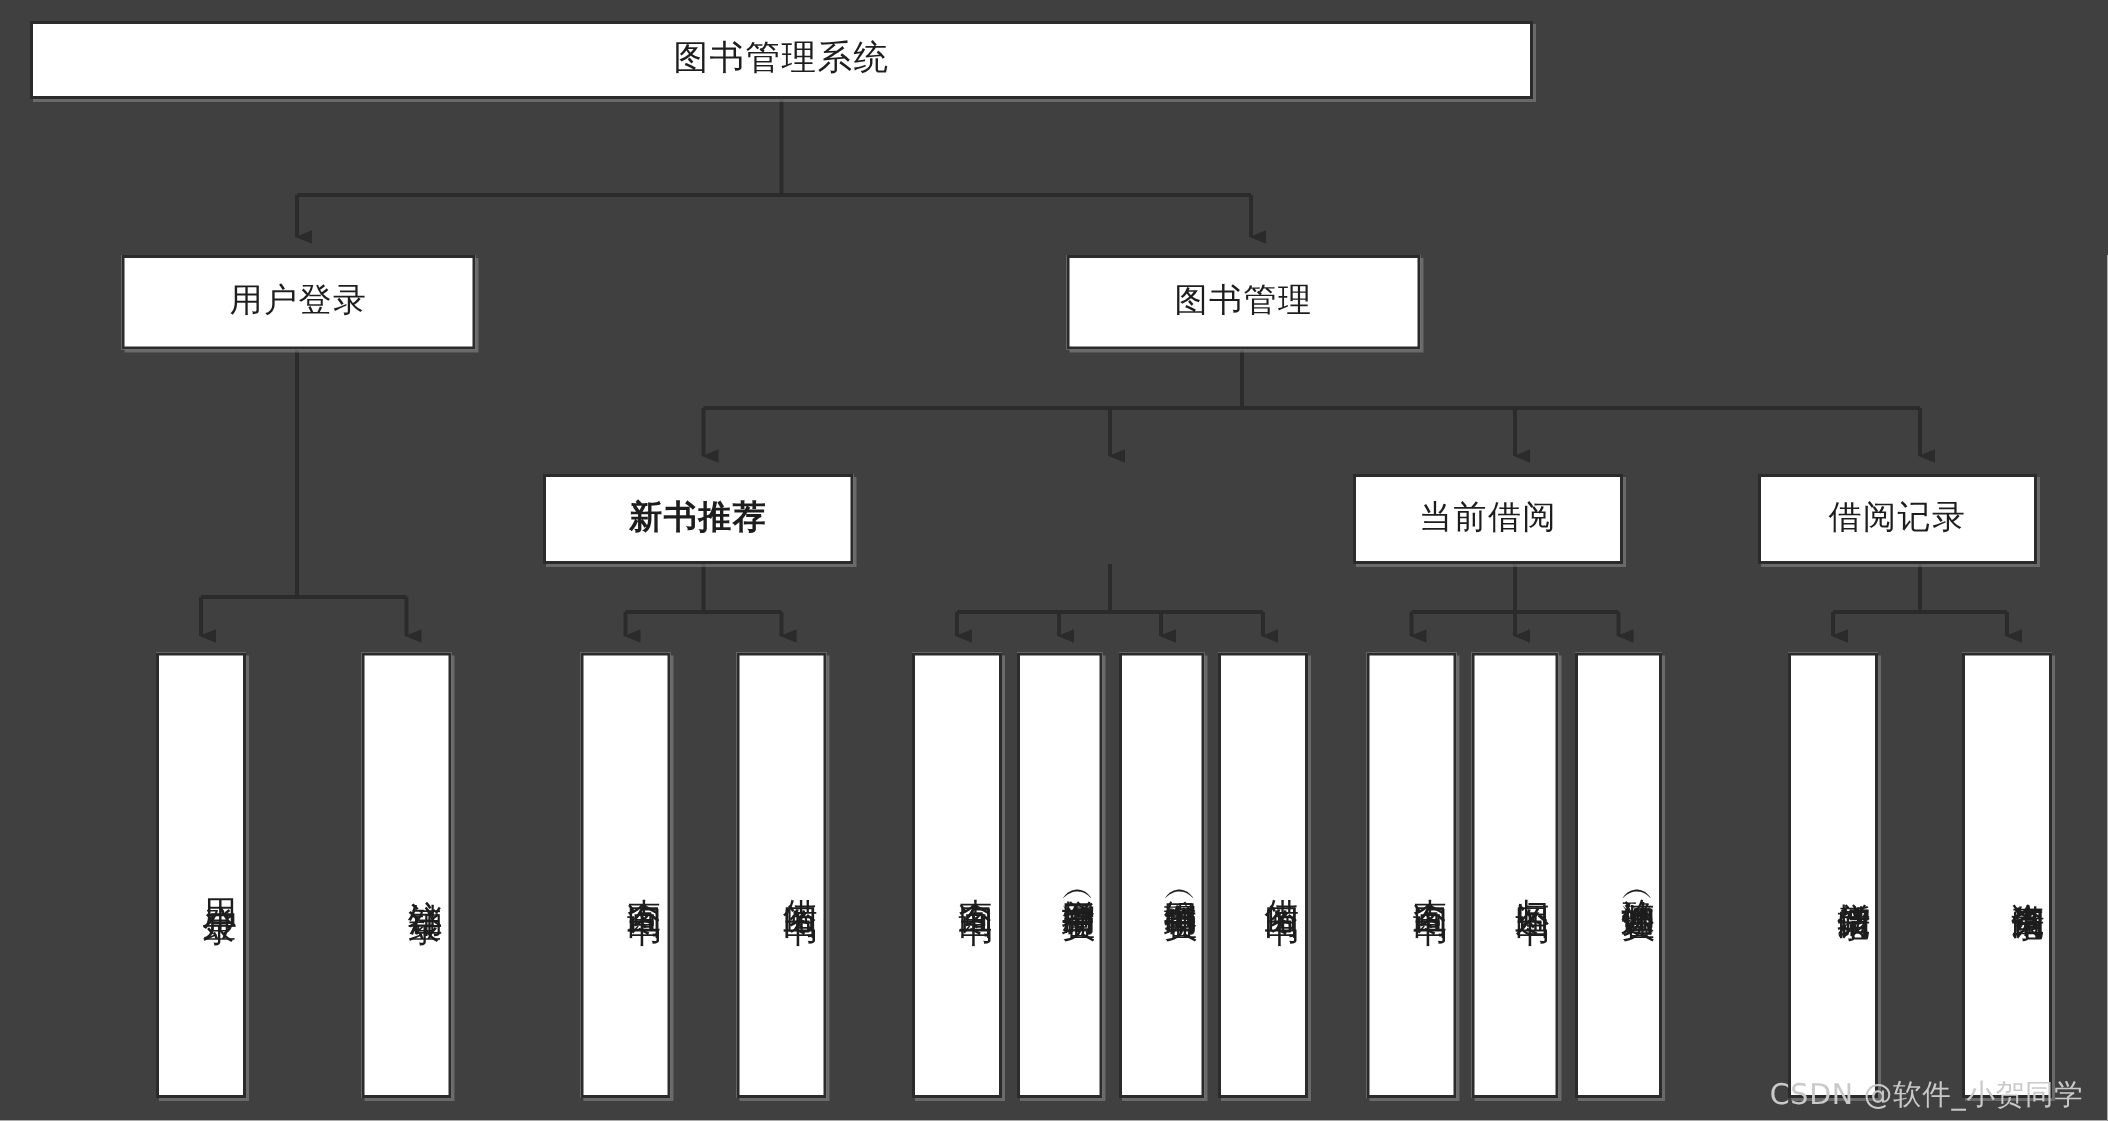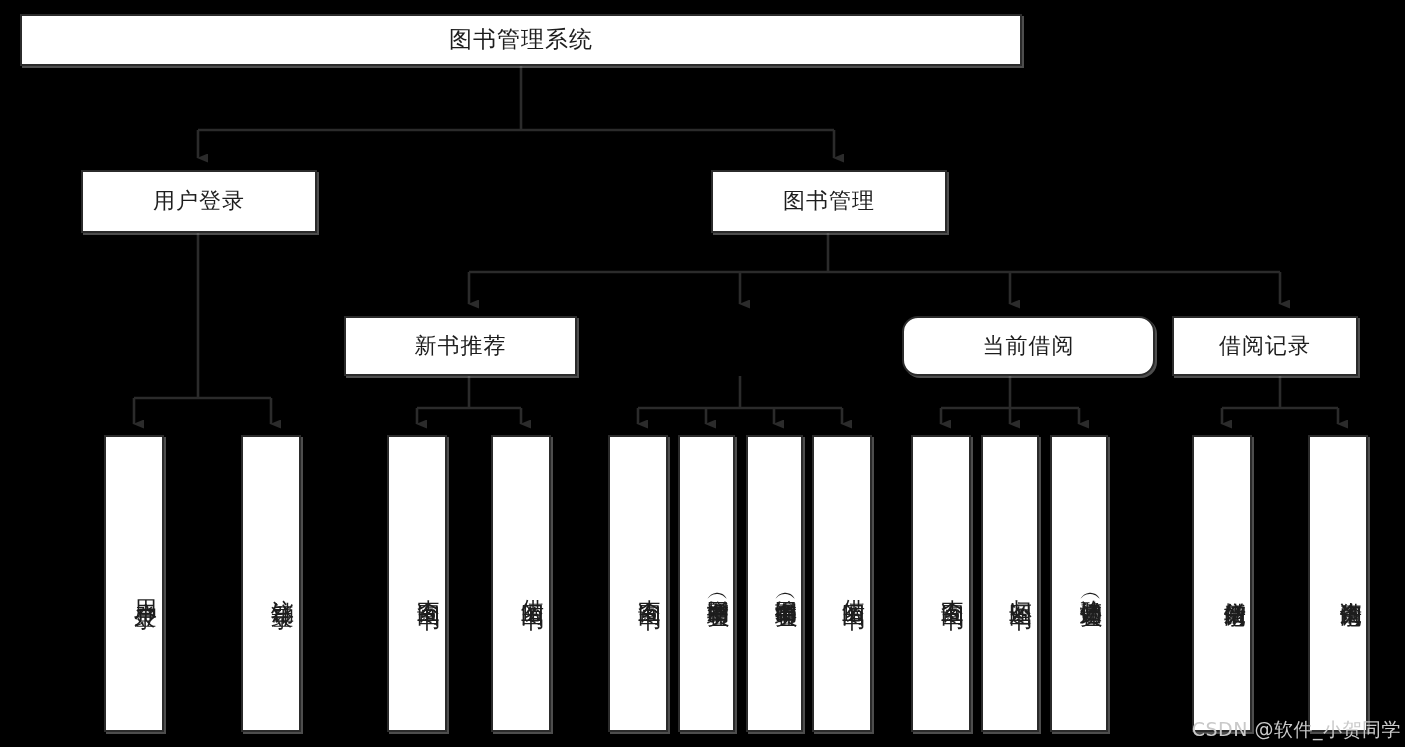--- a/index.html
+++ b/index.html
@@ -7,21 +7,21 @@
     padding: 0;
     background: #ffffff;
   }
   body {
     font-family: "DejaVu Sans", "Liberation Sans", sans-serif;
   }
   #canvas {
     position: relative;
     width: 1405px;
     height: 747px;
-    background: #000000;
+    background: #404040;
     overflow: hidden;
   }
   svg.wires {
     position: absolute;
     left: 0;
     top: 0;
     width: 1405px;
     height: 747px;
     pointer-events: none;
   }
@@ -52,21 +52,21 @@
     padding-top: 6px;
     align-items: flex-start;
     justify-content: center;
   }
   .node.v.long {
     font-size: 22px;
     letter-spacing: 1px;
   }
   .watermark {
     position: absolute;
-    right: 4px;
+    right: 16px;
     bottom: 4px;
     font-size: 19px;
     color: #c9c9c9;
     white-space: nowrap;
     letter-spacing: 0.5px;
   }
 </style>
 </head>
 <body>
 
@@ -120,22 +120,22 @@
       <path d="M1222,408 L1222,424" marker-end="url(#arrow)"></path>
       <path d="M1338,408 L1338,424" marker-end="url(#arrow)"></path>
     </g>
   </svg>
 
   <div class="node h root" style="left:20px; top:14px; width:1002px; height:52px;">图书管理系统</div>
 
   <div class="node h" style="left:81px; top:170px; width:236px; height:63px;">用户登录</div>
   <div class="node h" style="left:711px; top:170px; width:236px; height:63px;">图书管理</div>
 
-  <div class="node h" style="left:344px; top:316px; width:233px; height:60px;">新书推荐</div>
-  <div class="node h" style="left:902px; top:316px; width:253px; height:60px;border-radius:16px;">当前借阅</div>
+  <div class="node h" style="left:362px; top:316px; width:207px; height:60px;font-weight:bold;">新书推荐</div>
+  <div class="node h" style="left:902px; top:316px; width:180px; height:60px;">当前借阅</div>
   <div class="node h" style="left:1172px; top:316px; width:186px; height:60px;">借阅记录</div>
 
   <div class="node v" style="left:104px; top:435px; width:60px; height:297px;">用户登录</div>
   <div class="node v" style="left:241px; top:435px; width:60px; height:297px;">注销登录</div>
 
   <div class="node v" style="left:387px; top:435px; width:60px; height:297px;">查询图书</div>
   <div class="node v" style="left:491px; top:435px; width:60px; height:297px;">借阅图书</div>
 
   <div class="node v" style="left:608px; top:435px; width:60px; height:297px;">查询图书</div>
   <div class="node v long" style="left:678px; top:435px; width:57px; height:297px;">新增图书（管理员）</div>

